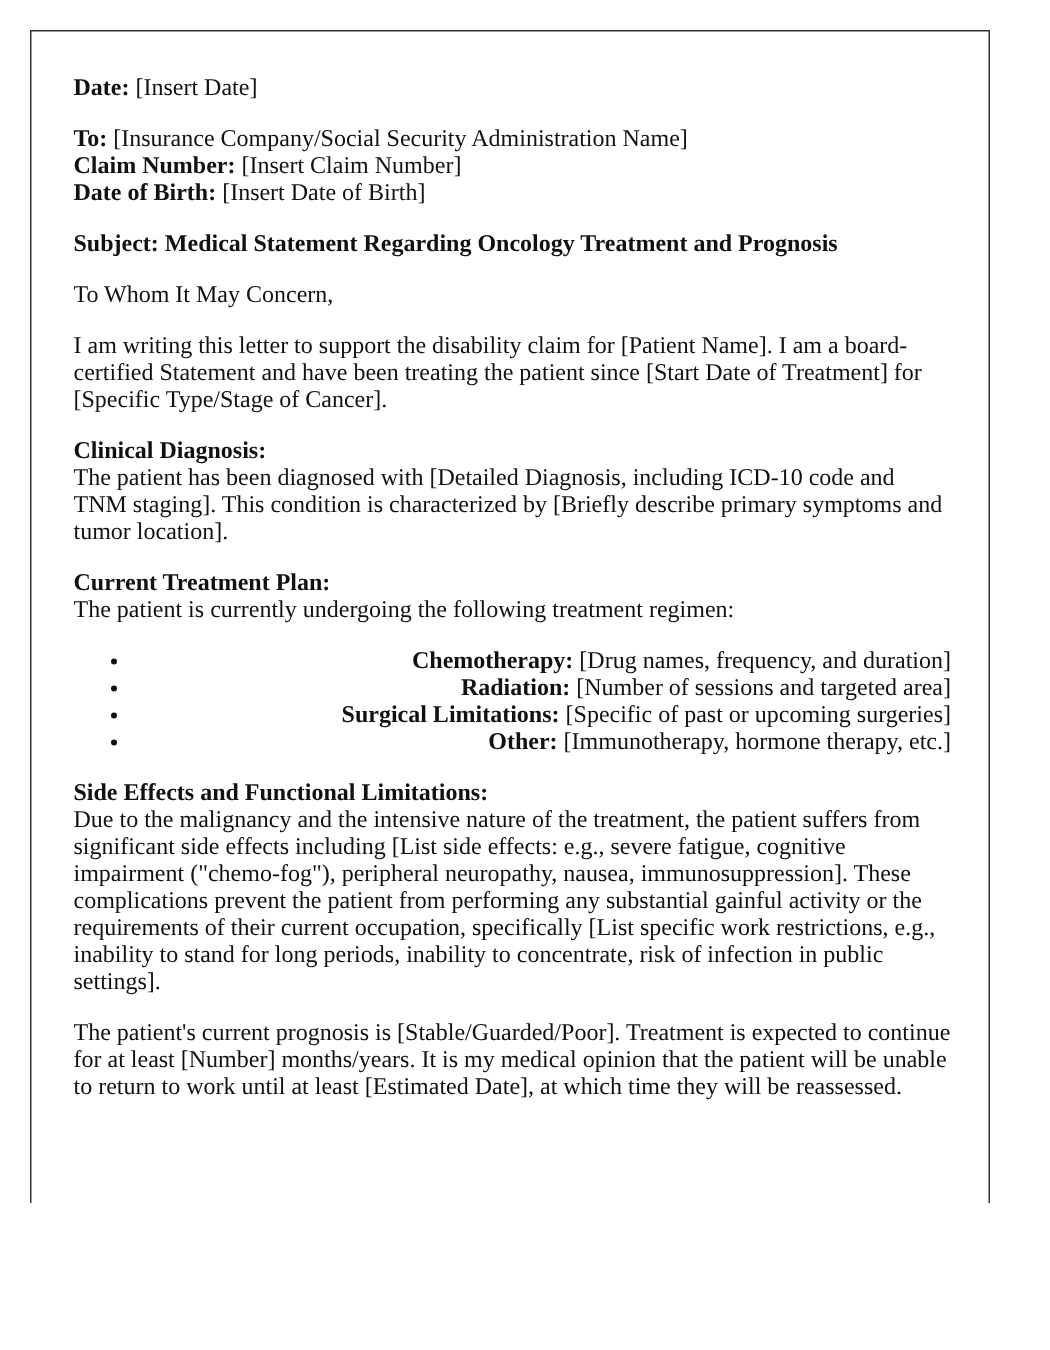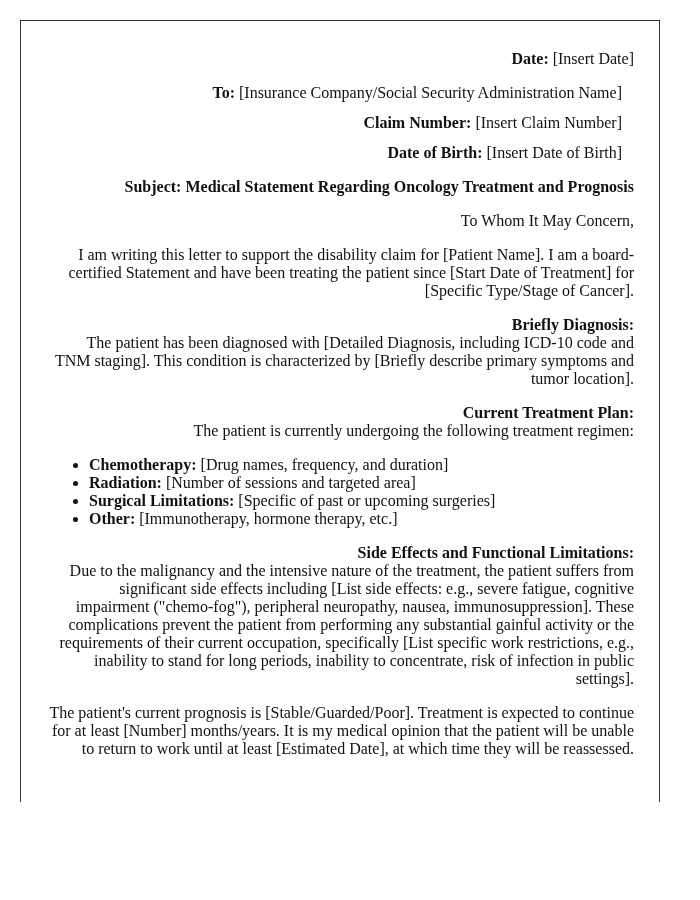--- a/index.html
+++ b/index.html
@@ -30,32 +30,32 @@
       overflow: hidden;
     }
     .content {
       position: absolute;
       left: 28px;
       top: 29px;
       width: 585px;
     }
     p {
       margin: 0 0 16px 0;
-      text-align: right;
     }
-    .block-lines p { margin: 12px; }
+    .block-lines p { margin: 0; }
     .block-lines { margin-bottom: 16px; }
     b { font-weight: bold; }
     ul {
       margin: 0 0 16px 0;
       padding-left: 40px;
     }
     ul li {
       margin: 0;
       padding: 0;
+      text-align: right;
     }
     .section-heading {
       font-weight: bold;
       display: block;
     }
   </style>
 </head>
 <body>
 
 <div class="page">
@@ -69,21 +69,21 @@
       <p><b>Date of Birth:</b> <span>[Insert Date of Birth]</span></p>
     </div>
 
     <p><b>Subject: Medical Statement Regarding Oncology Treatment and Prognosis</b></p>
 
     <p>To Whom It May Concern,</p>
 
     <p>I am writing this letter to support the disability claim for [Patient Name]. I am a board-certified Statement and have been treating the patient since [Start Date of Treatment] for [Specific Type/Stage of Cancer].</p>
 
     <p>
-      <span class="section-heading">Briefly Diagnosis:</span>
+      <span class="section-heading">Clinical Diagnosis:</span>
       <span>The patient has been diagnosed with [Detailed Diagnosis, including ICD-10 code and TNM staging]. This condition is characterized by [Briefly describe primary symptoms and tumor location].</span>
     </p>
 
     <p>
       <span class="section-heading">Current Treatment Plan:</span>
       <span>The patient is currently undergoing the following treatment regimen:</span>
     </p>
 
     <ul>
       <li><b>Chemotherapy:</b> <span>[Drug names, frequency, and duration]</span></li>

